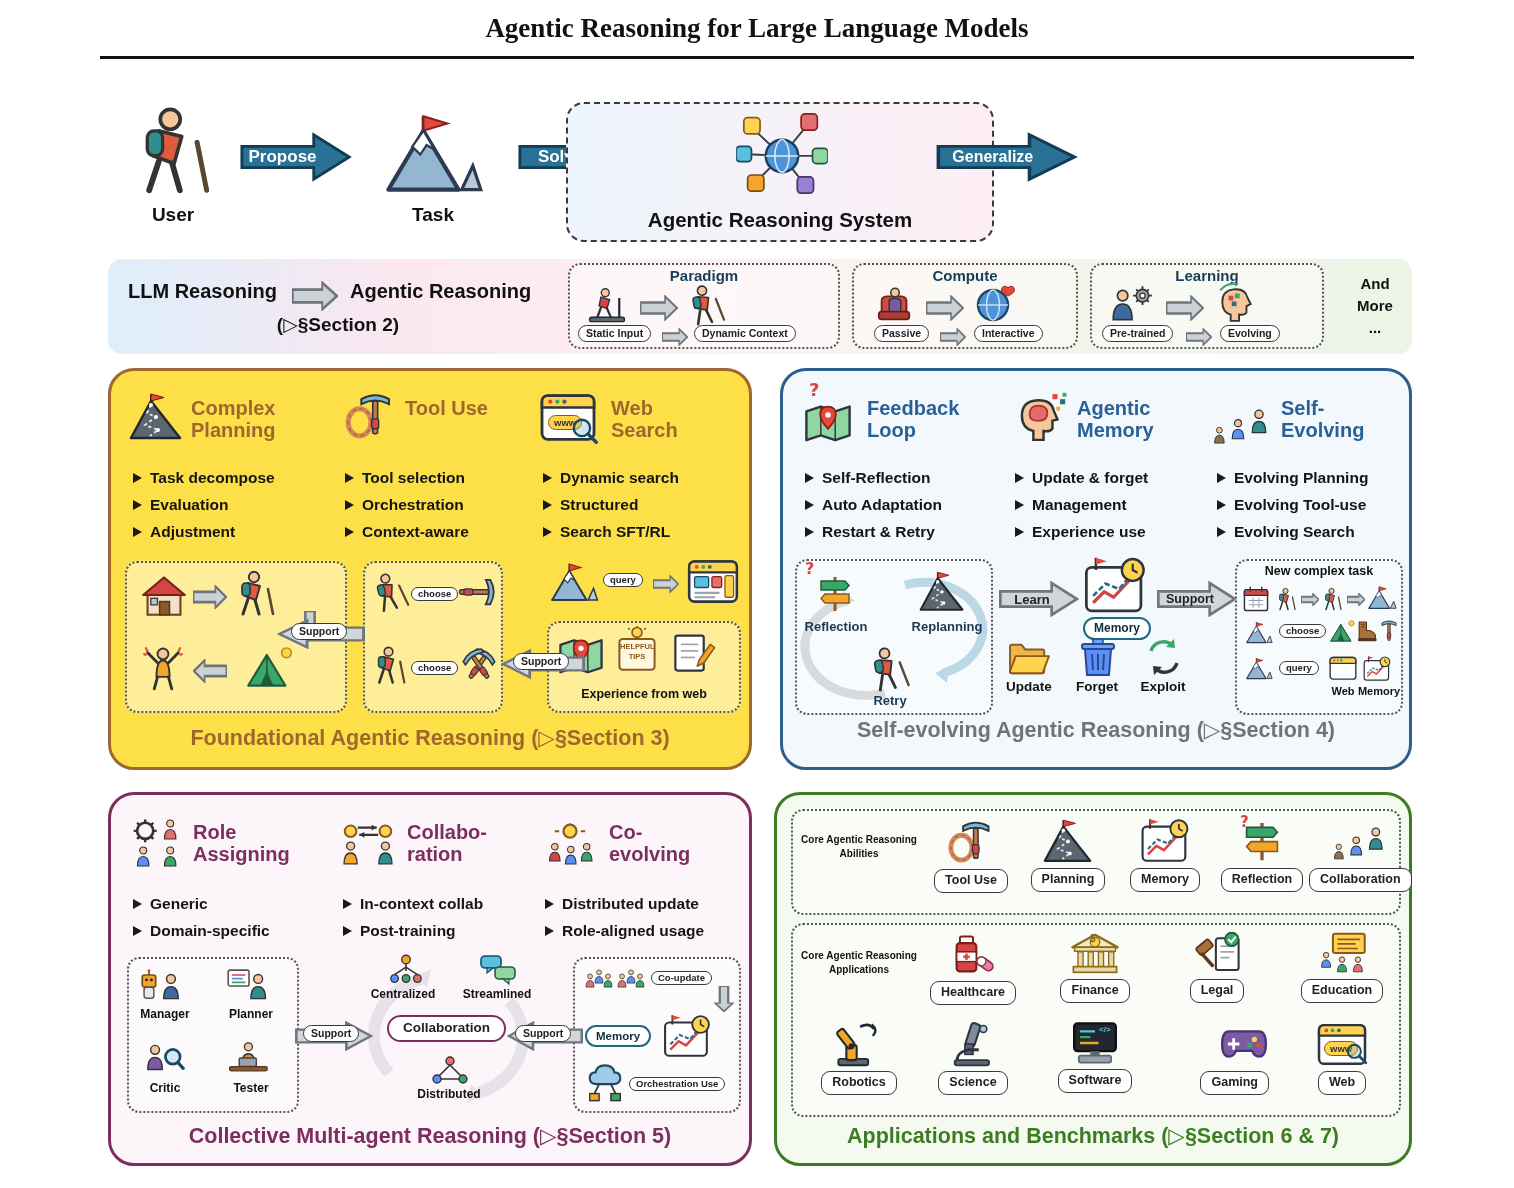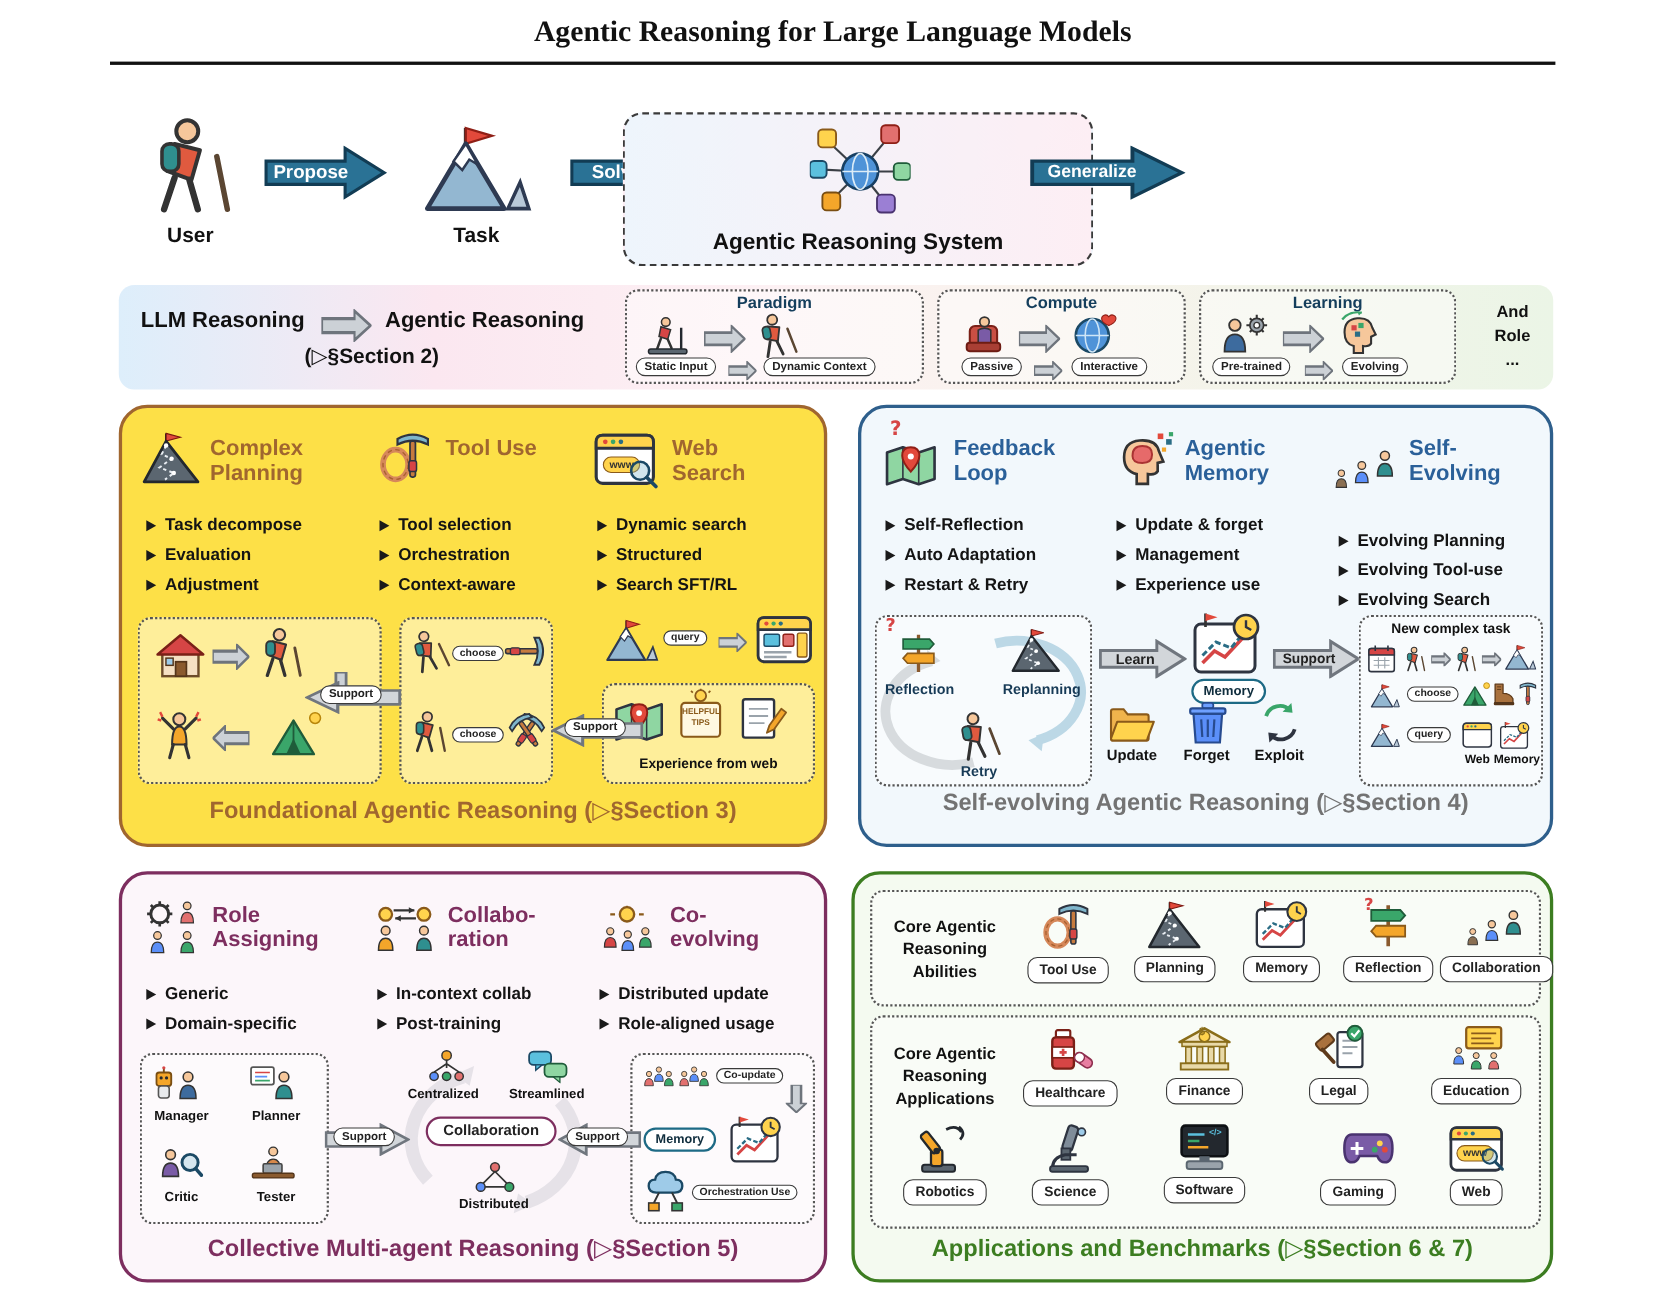--- a/index.html
+++ b/index.html
@@ -580,21 +580,21 @@
         </svg>
       <span class="pill sm abs" style="left:10px;top:60px">Pre-trained</span>
       <svg class="abs" style="left:94px;top:63px" width="26" height="18">
           <use href="#i-fat" width="100%" height="100%" fill="#ccd1d6" stroke="#6e747c" stroke-width="6"></use>
         </svg>
       <span class="pill sm abs" style="left:128px;top:60px">Evolving</span>
     </div>
 
     <div class="abs" style="left:1236px;top:14px;width:62px;text-align:center;font-weight:bold;font-size:15px;line-height:1.45">
       <div>And</div>
-      <div>Role</div>
+      <div>More</div>
       <div>...</div>
     </div>
   </div>
 
   <div class="quad" style="left:108px;top:368px;width:644px;height:402px;border:3.5px solid #a0662f;background:#fde047">
     <svg class="abs" style="left:18px;top:20px" width="54" height="50" viewBox="0 0 54 50">
         <use href="#i-darkmtn"></use>
       </svg>
     <div class="abs coltitle" style="left:80px;top:26px;width:132px;color:#a0662f">Complex Planning</div>
     <svg class="abs" style="left:234px;top:18px" width="50" height="52" viewBox="0 0 48 50">
@@ -779,21 +779,21 @@
         </div>
       <div class="bullet">
           <span class="tri"></span>
           <span>Management</span>
         </div>
       <div class="bullet">
           <span class="tri"></span>
           <span>Experience use</span>
         </div>
     </div>
-    <div class="abs bullets" style="left:434px;top:112px;width:195px">
+    <div class="abs bullets" style="left:434px;top:98px;width:195px">
       <div class="bullet">
           <span class="tri"></span>
           <span>Evolving Planning</span>
         </div>
       <div class="bullet">
           <span class="tri"></span>
           <span>Evolving Tool-use</span>
         </div>
       <div class="bullet">
           <span class="tri"></span>
@@ -1024,21 +1024,21 @@
           <use href="#i-cloudnet"></use>
         </svg>
       <span class="pill xs abs" style="left:54px;top:118px">Orchestration Use</span>
     </div>
 
     <div class="qfooter" style="top:328px;color:#7d2e5f">Collective Multi-agent Reasoning (▷§Section 5)</div>
   </div>
 
   <div class="quad" style="left:774px;top:792px;width:638px;height:374px;border:3.5px solid #3c7d21;background:#f4faf0">
     <div class="abs dotbox" style="left:14px;top:14px;width:610px;height:106px">
-      <div class="abs" style="left:6px;top:22px;width:120px;text-align:center;font-weight:bold;font-size:15px;line-height:1.35">Core Agentic Reasoning Abilities</div>
+      <div class="abs" style="left:6px;top:22px;width:120px;text-align:center;font-weight:bold;font-size:10px;line-height:1.35">Core Agentic Reasoning Abilities</div>
       <div class="abs" style="left:132px;top:6px;width:92px;text-align:center">
         <svg width="46" height="48" viewBox="0 0 48 50">
             <use href="#i-axerope"></use>
           </svg>
         <div><span class="pill rect">Tool Use</span></div>
       </div>
       <div class="abs" style="left:229px;top:6px;width:92px;text-align:center">
         <svg width="50" height="47" viewBox="0 0 54 50">
             <use href="#i-darkmtn"></use>
           </svg>
@@ -1059,21 +1059,21 @@
       </div>
       <div class="abs" style="left:516px;top:6px;width:100px;text-align:center">
         <svg width="56" height="44" viewBox="0 0 50 36" style="margin-top:3px">
             <use href="#i-evolution"></use>
           </svg>
         <div><span class="pill rect">Collaboration</span></div>
       </div>
     </div>
 
     <div class="abs dotbox" style="left:14px;top:128px;width:610px;height:194px">
-      <div class="abs" style="left:6px;top:24px;width:120px;text-align:center;font-weight:bold;font-size:15px;line-height:1.35">Core Agentic Reasoning Applications</div>
+      <div class="abs" style="left:6px;top:24px;width:120px;text-align:center;font-weight:bold;font-size:10px;line-height:1.35">Core Agentic Reasoning Applications</div>
       <div class="abs" style="left:128px;top:6px;width:104px;text-align:center">
         <svg width="48" height="46" viewBox="0 0 44 40">
             <use href="#i-medicine"></use>
           </svg>
         <div><span class="pill rect">Healthcare</span></div>
       </div>
       <div class="abs" style="left:250px;top:6px;width:104px;text-align:center">
         <div style="position:relative;display:inline-block">
           <svg width="50" height="44" viewBox="0 0 44 38">
               <use href="#i-bank"></use>

